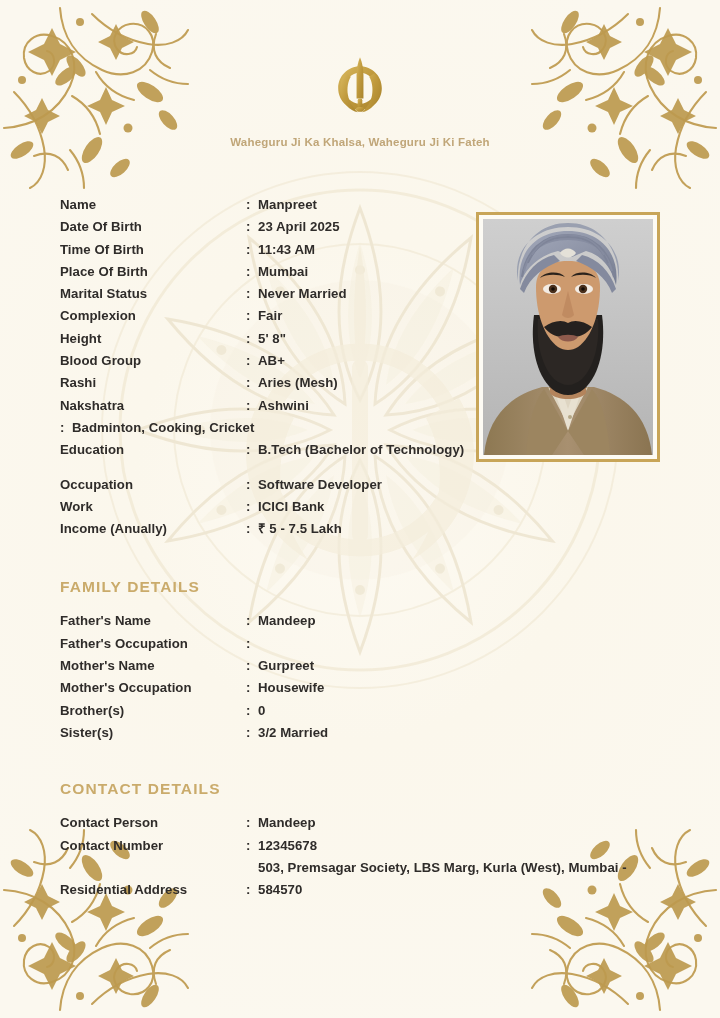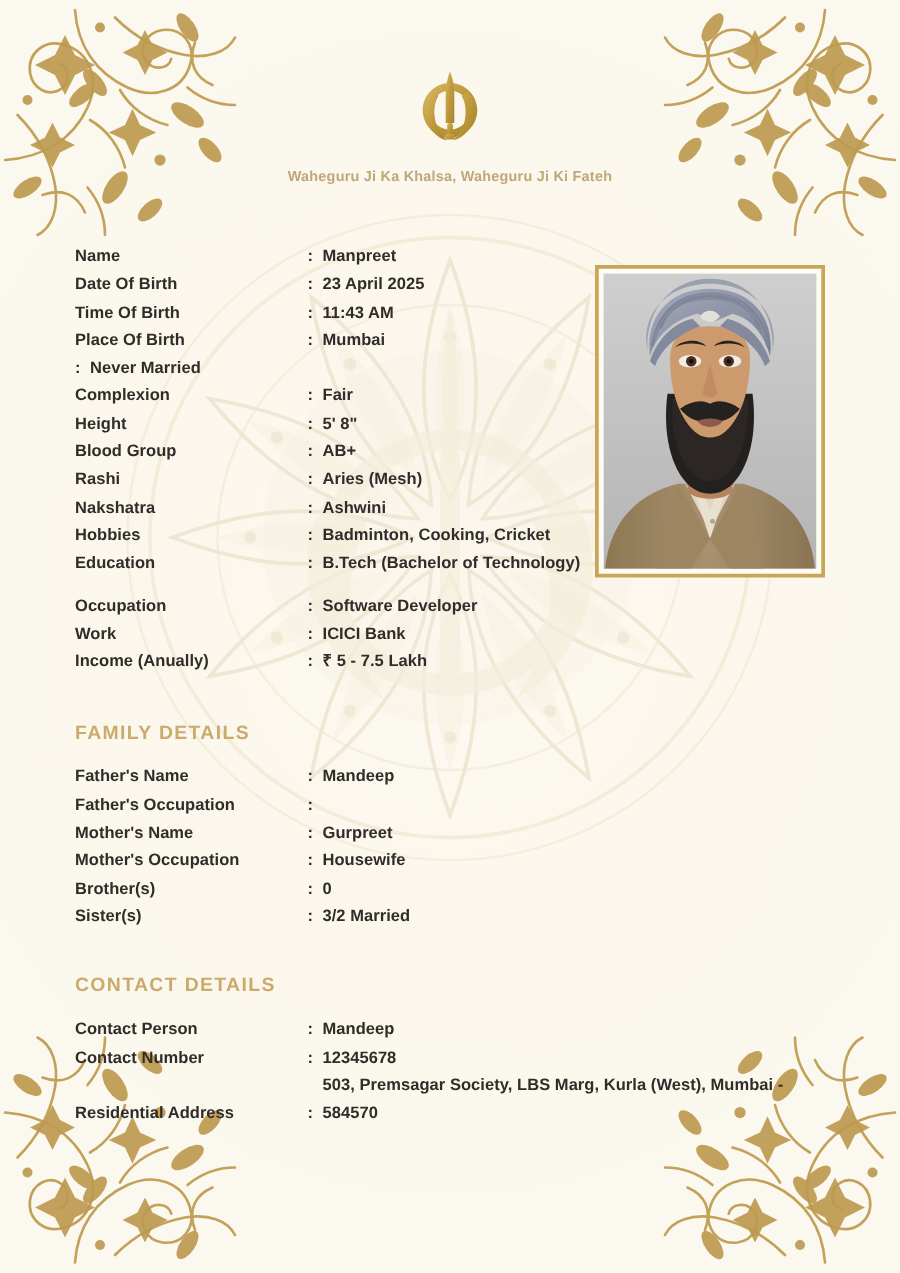--- a/index.html
+++ b/index.html
@@ -418,20 +418,21 @@
           <span class="row-label">Time Of Birth</span>
           <span class="row-colon">:</span>
           <span class="row-value">11:43 AM</span>
         </div>
         <div class="row">
           <span class="row-label">Place Of Birth</span>
           <span class="row-colon">:</span>
           <span class="row-value">Mumbai</span>
         </div>
         <div class="row">
+          <span class="row-label">Marital Status</span>
           <span class="row-colon">:</span>
           <span class="row-value">Never Married</span>
         </div>
         <div class="row">
           <span class="row-label">Complexion</span>
           <span class="row-colon">:</span>
           <span class="row-value">Fair</span>
         </div>
         <div class="row">
           <span class="row-label">Height</span>
@@ -447,21 +448,20 @@
           <span class="row-label">Rashi</span>
           <span class="row-colon">:</span>
           <span class="row-value">Aries (Mesh)</span>
         </div>
         <div class="row">
           <span class="row-label">Nakshatra</span>
           <span class="row-colon">:</span>
           <span class="row-value">Ashwini</span>
         </div>
         <div class="row">
-          <span class="row-label">Hobbies</span>
           <span class="row-colon">:</span>
           <span class="row-value">Badminton, Cooking, Cricket</span>
         </div>
         <div class="row">
           <span class="row-label">Education</span>
           <span class="row-colon">:</span>
           <span class="row-value" style="max-width:215px">B.Tech (Bachelor of Technology)</span>
         </div>
         <div class="row spaced">
           <span class="row-label">Occupation</span>

